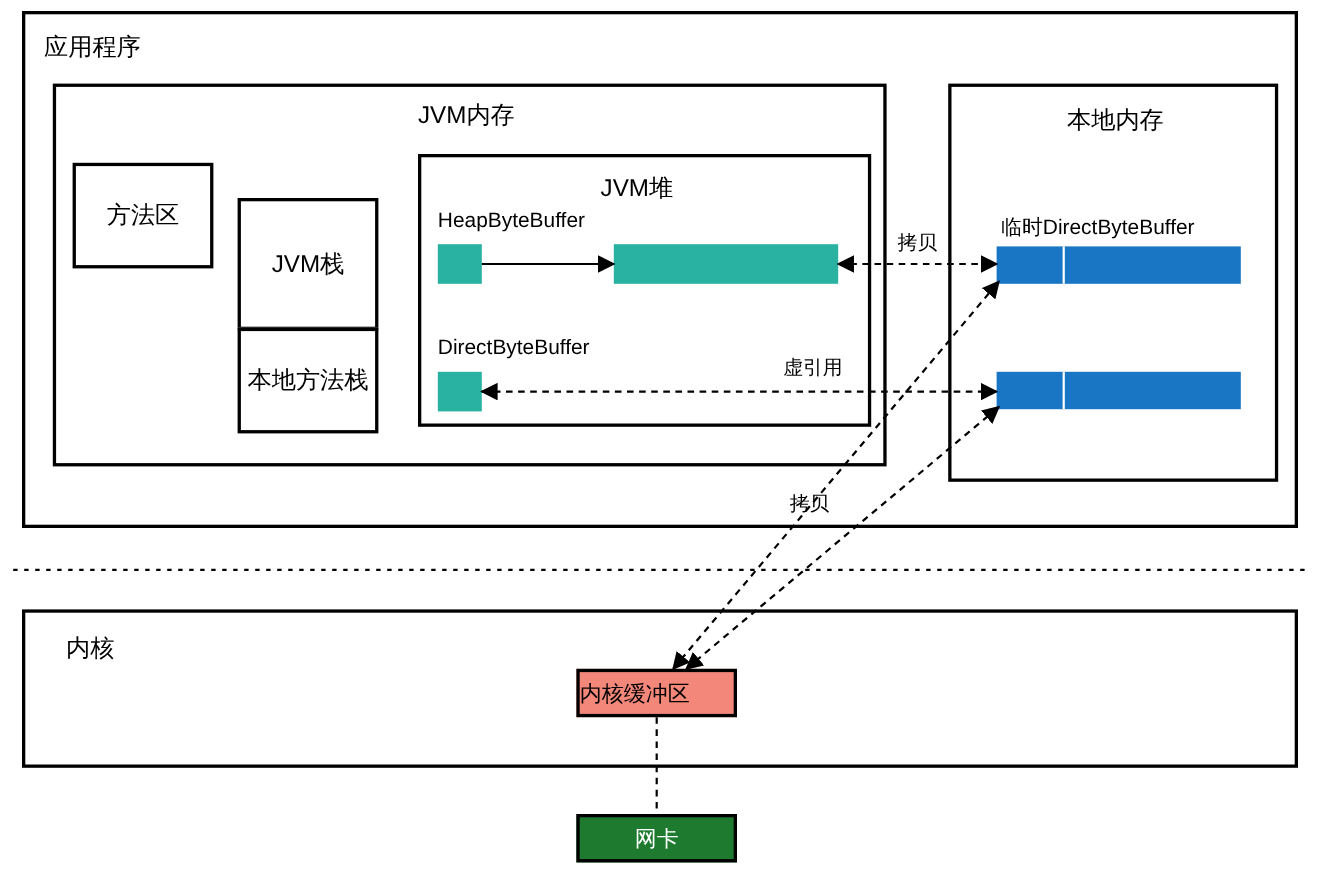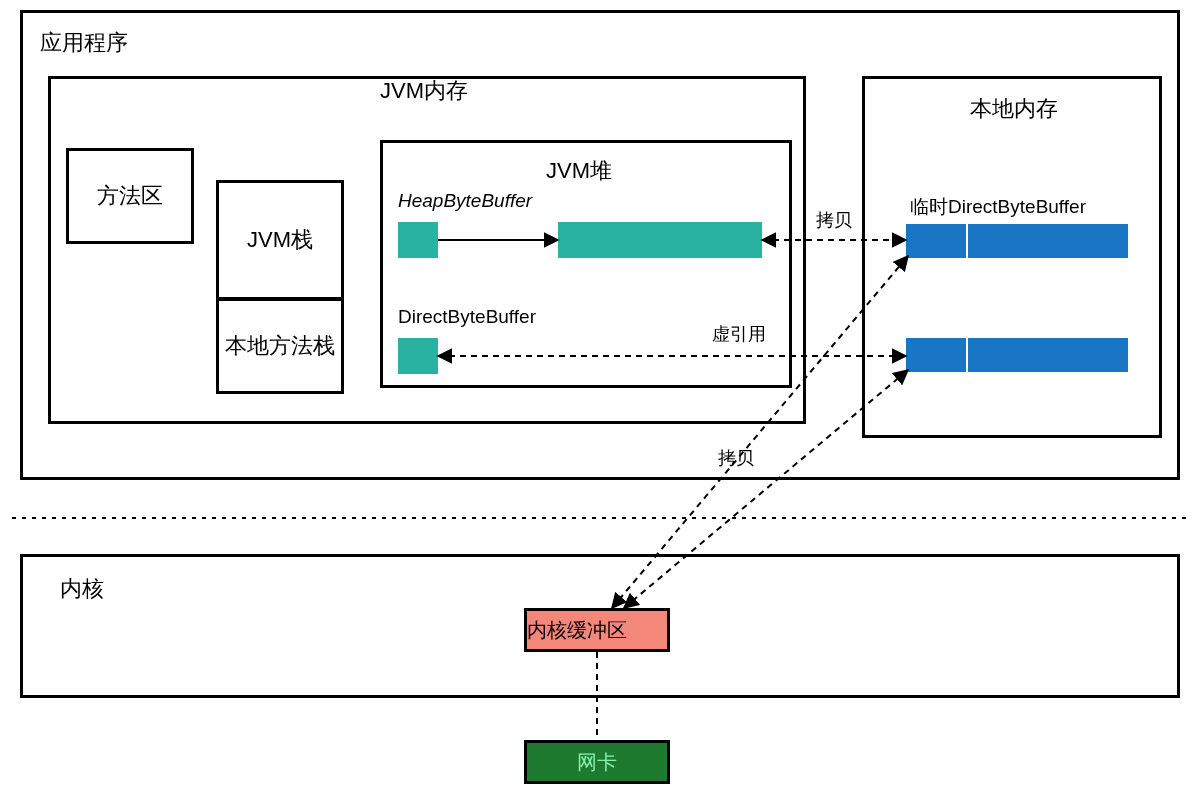--- a/index.html
+++ b/index.html
@@ -33,59 +33,59 @@
   .blue-block { position: absolute; background: #1976c5; }
   .blue-sep { position: absolute; width: 2px; background: #fff; }
   .kernel-buf {
     position: absolute; background: #f3877a; border: 3px solid #000;
     display: flex; align-items: center; justify-content: flex-start;
     font-size: 20px; color: #000;
   }
   .nic {
     position: absolute; background: #1d7a2e; border: 3px solid #000;
     display: flex; align-items: center; justify-content: center;
-    font-size: 20px; color: #86efac;
+    font-size: 20px; color: #ffffff;
   }
   svg.overlay {
     position: absolute; left: 0; top: 0;
     width: 1200px; height: 793px;
     pointer-events: none;
   }
 </style>
 </head>
 <body>
 
 <div class="canvas">
 
   <div class="box" style="left:20px; top:10px; width:1160px; height:470px;"></div>
   <div class="label title" style="left:40px; top:28px;">应用程序</div>
 
   <div class="box" style="left:48px; top:76px; width:758px; height:348px;"></div>
-  <div class="label title" style="left:380px; top:76px;">JVM内存</div>
+  <div class="label title" style="left:380px; top:90px;">JVM内存</div>
 
   <div class="box" style="left:862px; top:76px; width:300px; height:362px;"></div>
   <div class="label title" style="left:970px; top:94px;">本地内存</div>
 
   <div class="box" style="left:66px; top:148px; width:128px; height:96px;">
     <div class="small-box-label">方法区</div>
   </div>
 
   <div class="box" style="left:216px; top:148px; width:128px; height:120px;margin-top:32px;">
     <div class="small-box-label">JVM栈</div>
   </div>
 
 
   <div class="box" style="left:216px; top:298px; width:128px; height:96px;">
     <div class="small-box-label">本地方法栈</div>
   </div>
 
   <div class="box" style="left:380px; top:140px; width:412px; height:248px;"></div>
   <div class="label title" style="left:546px; top:156px;">JVM堆</div>
 
-  <div class="label" style="left:398px; top:190px; font-size:19px;font-style:italic;">HeapByteBuffer</div>
+  <div class="label" style="left:398px; top:190px; font-size:19px;">HeapByteBuffer</div>
 
   <div class="teal-block" style="left:398px; top:222px; width:40px; height:36px;"></div>
 
   <div class="teal-block" style="left:558px; top:222px; width:204px; height:36px;"></div>
 
   <div class="label" style="left:398px; top:306px; font-size:19px;">DirectByteBuffer</div>
 
   <div class="teal-block" style="left:398px; top:338px; width:40px; height:36px;"></div>
 
   <div class="label" style="left:910px; top:194px; font-size:19px;">临时DirectByteBuffer</div>

